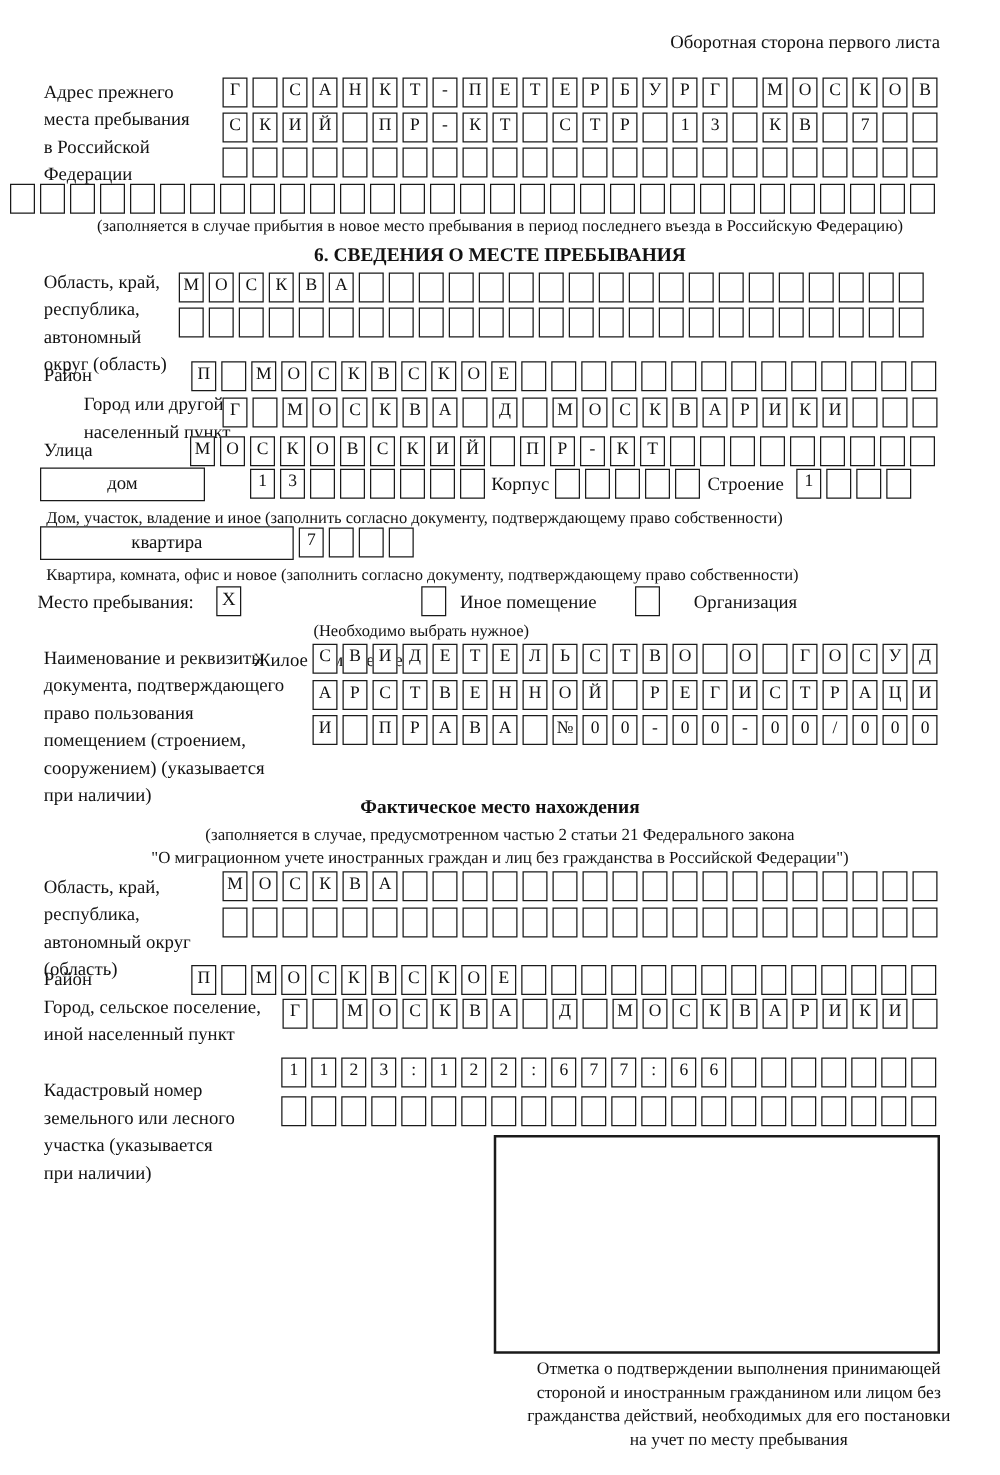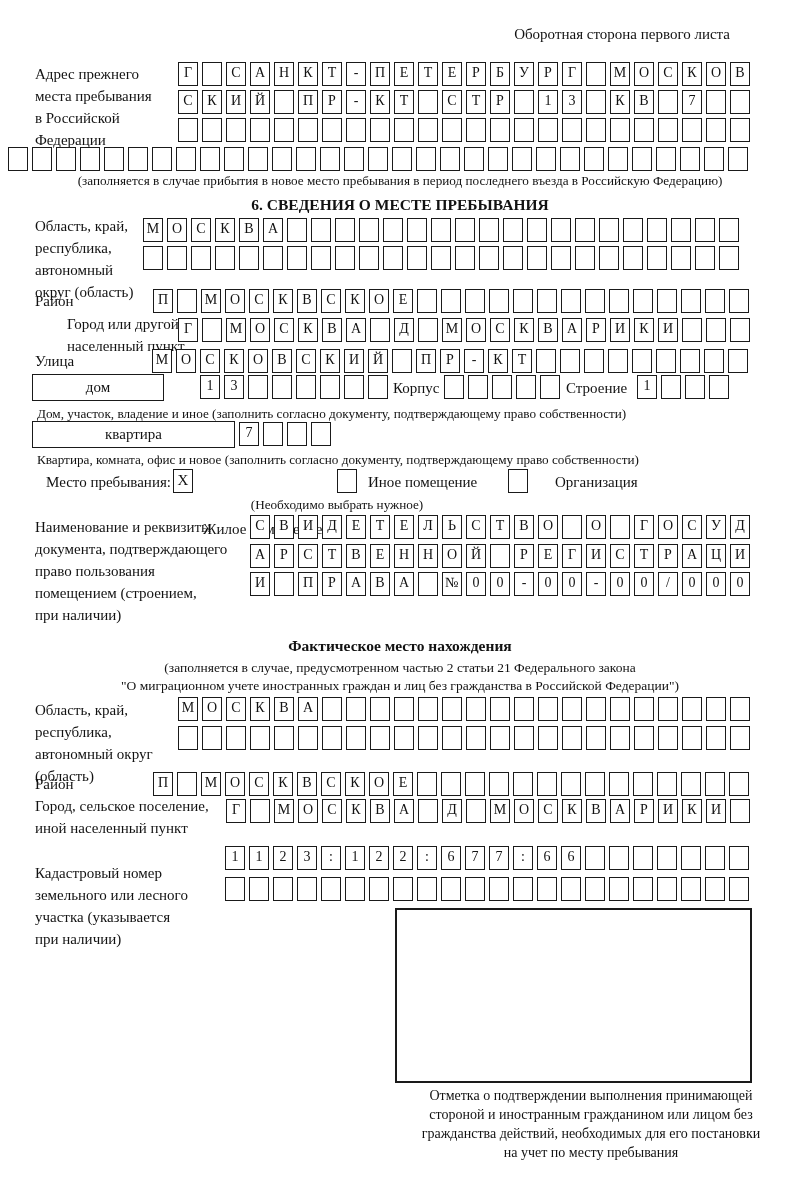--- a/index.html
+++ b/index.html
@@ -29,21 +29,21 @@
     text-align:center; line-height:21px; font-size:15px; background:#fff;
   }
   .stamp { position:absolute; border:2px solid #1a1a1a; background:#fff; }
   .lline { white-space:nowrap; }
 </style>
 </head>
 <body>
 
 <div class="page">
 
-  <div class="abs" style="top:26px; right:70px; font-size:15px;text-align:right;">Оборотная сторона первого листа</div>
+  <div class="abs" style="top:26px; right:48px; font-size:15px;text-align:right;">Оборотная сторона первого листа</div>
 
   <div class="abs flabel" style="left:35px; top:63px;">
       <div class="lline">Адрес прежнего</div>
       <div class="lline">места пребывания</div>
       <div class="lline">в Российской</div>
       <div class="lline">Федерации</div>
     </div>
   <div class="cellrow" style="left:178px; top:62px;"><span class="cell">Г</span><span class="cell"></span><span class="cell">С</span><span class="cell">А</span><span class="cell">Н</span><span class="cell">К</span><span class="cell">Т</span><span class="cell">-</span><span class="cell">П</span><span class="cell">Е</span><span class="cell">Т</span><span class="cell">Е</span><span class="cell">Р</span><span class="cell">Б</span><span class="cell">У</span><span class="cell">Р</span><span class="cell">Г</span><span class="cell"></span><span class="cell">М</span><span class="cell">О</span><span class="cell">С</span><span class="cell">К</span><span class="cell">О</span><span class="cell">В</span></div>
   <div class="cellrow" style="left:178px; top:90px;"><span class="cell">С</span><span class="cell">К</span><span class="cell">И</span><span class="cell">Й</span><span class="cell"></span><span class="cell">П</span><span class="cell">Р</span><span class="cell">-</span><span class="cell">К</span><span class="cell">Т</span><span class="cell"></span><span class="cell">С</span><span class="cell">Т</span><span class="cell">Р</span><span class="cell"></span><span class="cell">1</span><span class="cell">3</span><span class="cell"></span><span class="cell">К</span><span class="cell">В</span><span class="cell"></span><span class="cell">7</span><span class="cell"></span><span class="cell"></span></div>
   <div class="cellrow" style="left:178px; top:118px;"><span class="cell"></span><span class="cell"></span><span class="cell"></span><span class="cell"></span><span class="cell"></span><span class="cell"></span><span class="cell"></span><span class="cell"></span><span class="cell"></span><span class="cell"></span><span class="cell"></span><span class="cell"></span><span class="cell"></span><span class="cell"></span><span class="cell"></span><span class="cell"></span><span class="cell"></span><span class="cell"></span><span class="cell"></span><span class="cell"></span><span class="cell"></span><span class="cell"></span><span class="cell"></span><span class="cell"></span></div>
@@ -78,34 +78,35 @@
   <div class="abs flabel" style="left:393px; top:377px;">Корпус</div>
   <div class="cellrow" style="left:444px; top:375px;"><span class="cell"></span><span class="cell"></span><span class="cell"></span><span class="cell"></span><span class="cell"></span></div>
   <div class="abs flabel" style="left:566px; top:377px;">Строение</div>
   <div class="cellrow" style="left:637px; top:375px;"><span class="cell">1</span><span class="cell"></span><span class="cell"></span><span class="cell"></span></div>
   <div class="abs caption" style="left:37px; top:405px;">Дом, участок, владение и иное (заполнить согласно документу, подтверждающему право собственности)</div>
 
   <div class="wordbox" style="left:32px; top:421px; width:203px; height:27px;">квартира</div>
   <div class="cellrow" style="left:239px; top:422px;"><span class="cell">7</span><span class="cell"></span><span class="cell"></span><span class="cell"></span></div>
   <div class="abs caption" style="left:37px; top:451px;">Квартира, комната, офис и новое (заполнить согласно документу, подтверждающему право собственности)</div>
 
-  <div class="abs flabel" style="left:46px; top:471px;">Место пребывания:</div>
+  <div class="abs flabel" style="left:30px; top:471px;">Место пребывания:</div>
   <div class="checkbox" style="left:173px; top:469px;">X</div>
   <div class="abs flabel" style="left:203px; top:471px;margin-top:47px;">Жилое помещение</div>
   <div class="checkbox" style="left:337px; top:469px;"></div>
   <div class="abs flabel" style="left:368px; top:471px;">Иное помещение</div>
   <div class="checkbox" style="left:508px; top:469px;"></div>
   <div class="abs flabel" style="left:555px; top:471px;">Организация</div>
   <div class="abs caption" style="left:175px; top:496px; width:324px; text-align:center;">(Необходимо выбрать нужное)</div>
 
   <div class="abs flabel" style="left:35px; top:516px;">
       <div class="lline">Наименование и реквизиты</div>
       <div class="lline">документа, подтверждающего</div>
       <div class="lline">право пользования</div>
       <div class="lline">помещением (строением,</div>
+      <div class="lline">сооружением) (указывается</div>
       <div class="lline">при наличии)</div>
     </div>
   <div class="cellrow" style="left:250px; top:515px;"><span class="cell">С</span><span class="cell">В</span><span class="cell">И</span><span class="cell">Д</span><span class="cell">Е</span><span class="cell">Т</span><span class="cell">Е</span><span class="cell">Л</span><span class="cell">Ь</span><span class="cell">С</span><span class="cell">Т</span><span class="cell">В</span><span class="cell">О</span><span class="cell"></span><span class="cell">О</span><span class="cell"></span><span class="cell">Г</span><span class="cell">О</span><span class="cell">С</span><span class="cell">У</span><span class="cell">Д</span></div>
   <div class="cellrow" style="left:250px; top:544px;"><span class="cell">А</span><span class="cell">Р</span><span class="cell">С</span><span class="cell">Т</span><span class="cell">В</span><span class="cell">Е</span><span class="cell">Н</span><span class="cell">Н</span><span class="cell">О</span><span class="cell">Й</span><span class="cell"></span><span class="cell">Р</span><span class="cell">Е</span><span class="cell">Г</span><span class="cell">И</span><span class="cell">С</span><span class="cell">Т</span><span class="cell">Р</span><span class="cell">А</span><span class="cell">Ц</span><span class="cell">И</span></div>
   <div class="cellrow" style="left:250px; top:572px;"><span class="cell">И</span><span class="cell"></span><span class="cell">П</span><span class="cell">Р</span><span class="cell">А</span><span class="cell">В</span><span class="cell">А</span><span class="cell"></span><span class="cell">№</span><span class="cell">0</span><span class="cell">0</span><span class="cell">-</span><span class="cell">0</span><span class="cell">0</span><span class="cell">-</span><span class="cell">0</span><span class="cell">0</span><span class="cell">/</span><span class="cell">0</span><span class="cell">0</span><span class="cell">0</span></div>
 
   <div class="sec-title" style="top:637px;">Фактическое место нахождения</div>
   <div class="centered caption" style="top:659px; line-height:18px; font-size:13.5px;">
       <div class="lline">(заполняется в случае, предусмотренном частью 2 статьи 21 Федерального закона</div>
       <div class="lline">"О миграционном учете иностранных граждан и лиц без гражданства в Российской Федерации")</div>

